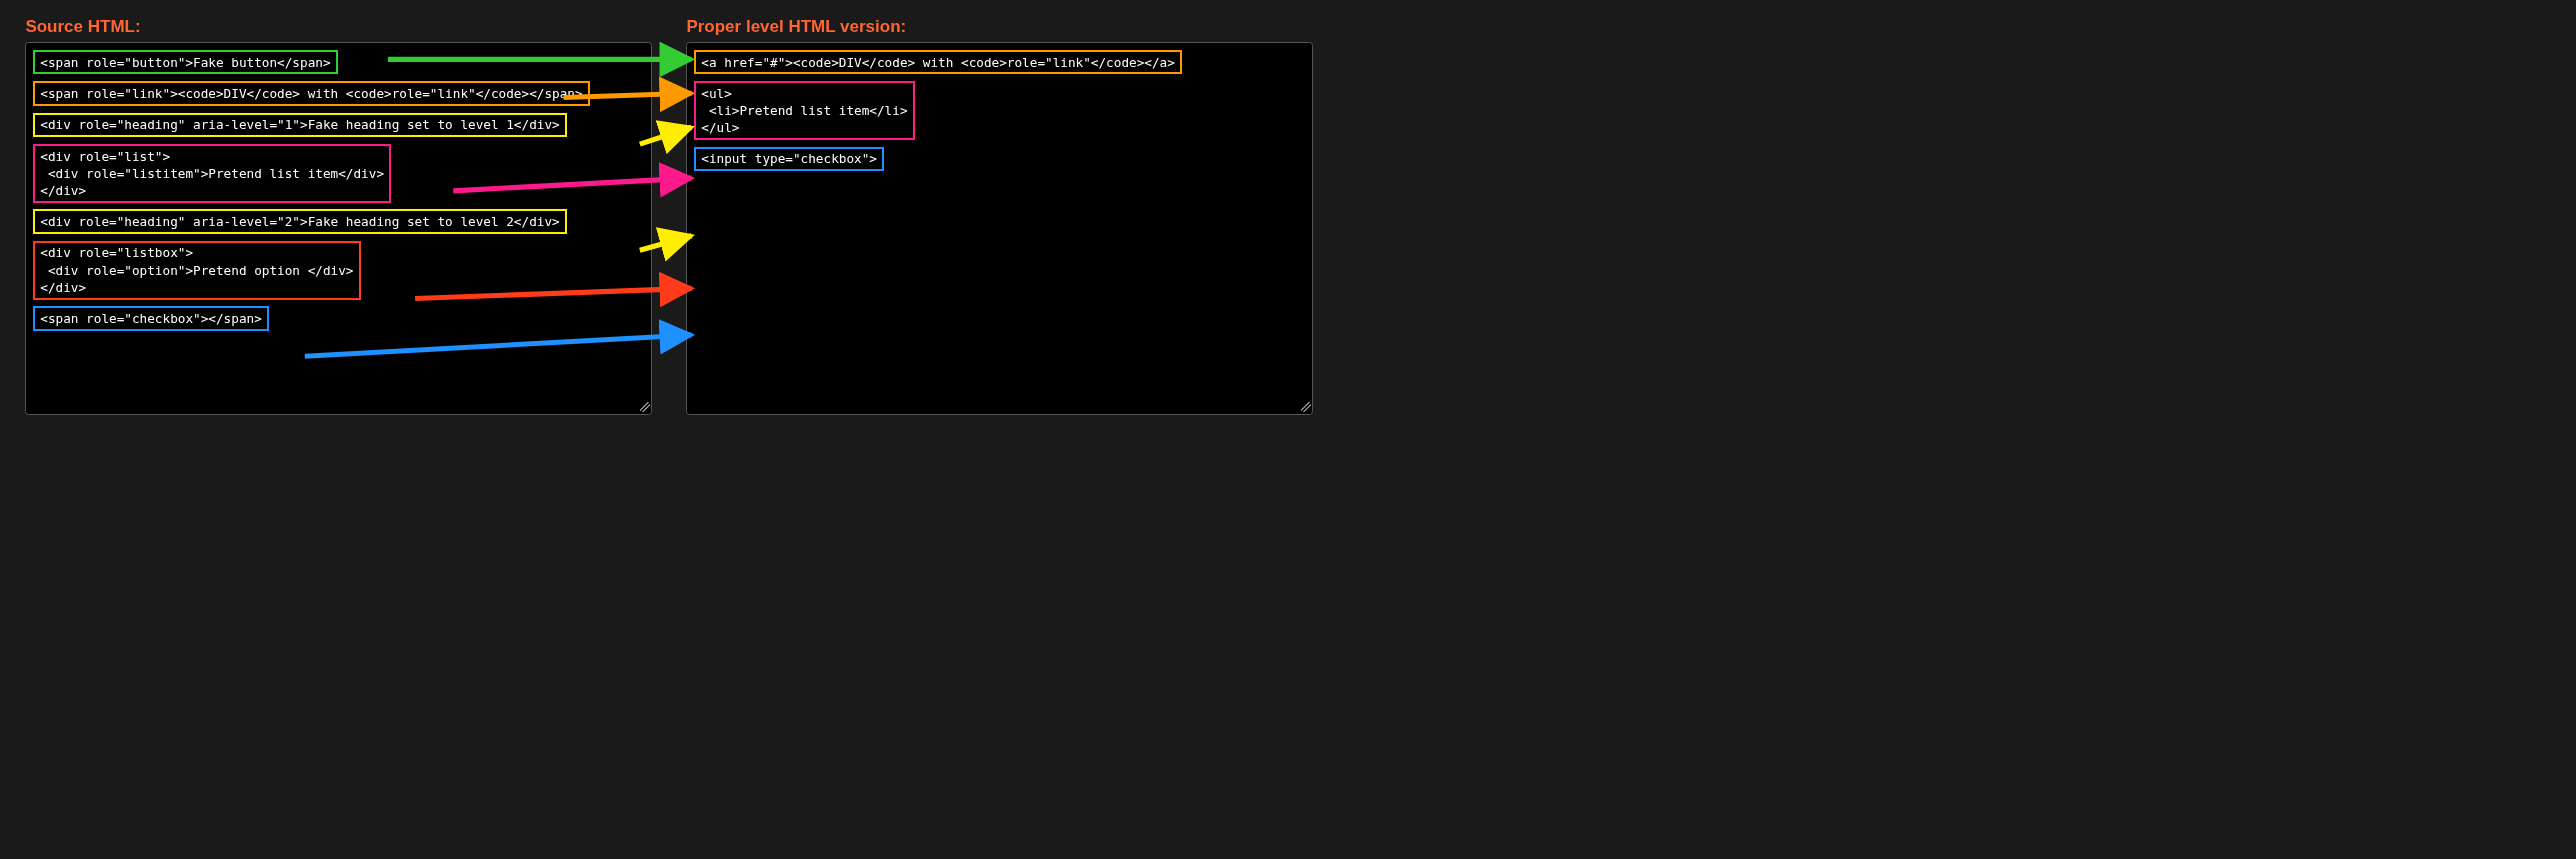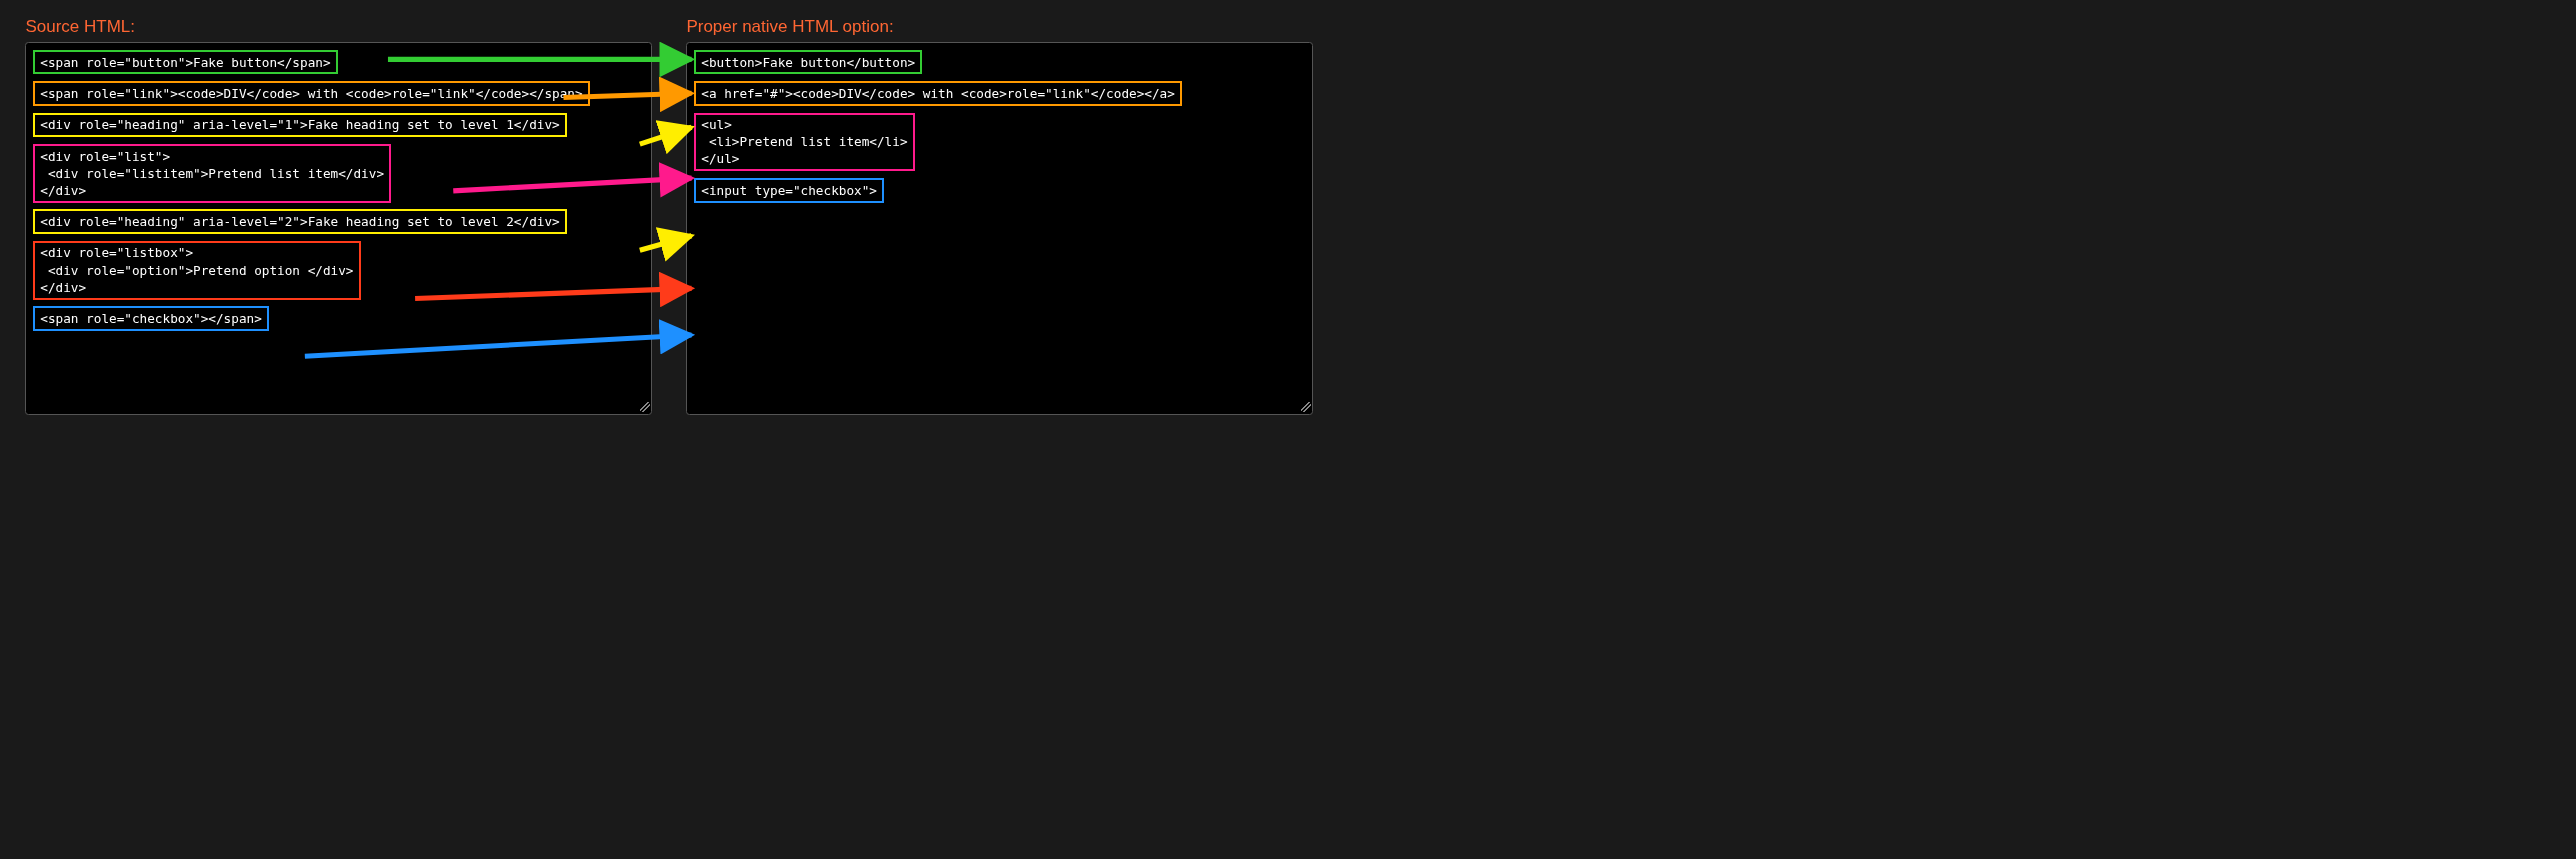--- a/index.html
+++ b/index.html
@@ -14,21 +14,21 @@
       gap: 34px;
       position: relative;
     }
     .column {
       flex: 0 0 627px;
       display: flex;
       flex-direction: column;
     }
     .column-header {
       color: #ff6633;
-      font-weight: 400;
+      font-weight: 700;
       font-size: 17px;
       margin-bottom: 5.1px;
     }
     .code-panel {
       background: #000;
       border: 0.8px solid #555;
       border-radius: 3.4px;
       padding: 6.8px;
       height: 373px;
       position: relative;
@@ -87,23 +87,22 @@
 &lt;/div&gt;</span></span>
       <span class="row"><span class="code-box c-yellow">&lt;div role="heading" aria-level="2"&gt;Fake heading set to level 2&lt;/div&gt;</span></span>
       <span class="row"><span class="code-box c-red">&lt;div role="listbox"&gt;
  &lt;div role="option"&gt;Pretend option &lt;/div&gt;
 &lt;/div&gt;</span></span>
       <span class="row"><span class="code-box c-blue">&lt;span role="checkbox"&gt;&lt;/span&gt;</span></span>
     </div>
   </div>
 
   <div class="column">
-    <div class="column-header">Proper native HTML option:</div>
+    <div class="column-header">Proper level HTML version:</div>
     <div class="code-panel">
-      <span class="row"><span class="code-box c-green">&lt;button&gt;Fake button&lt;/button&gt;</span></span>
       <span class="row"><span class="code-box c-orange">&lt;a href="#"&gt;&lt;code&gt;DIV&lt;/code&gt; with &lt;code&gt;role="link"&lt;/code&gt;&lt;/a&gt;</span></span>
       <span class="row"><span class="code-box c-pink">&lt;ul&gt;
  &lt;li&gt;Pretend list item&lt;/li&gt;
 &lt;/ul&gt;</span></span>
       <span class="row"><span class="code-box c-blue">&lt;input type="checkbox"&gt;</span></span>
     </div>
   </div>
 
   <svg class="arrows" width="1289" height="424" viewBox="0 0 1520 500">
     <defs>

